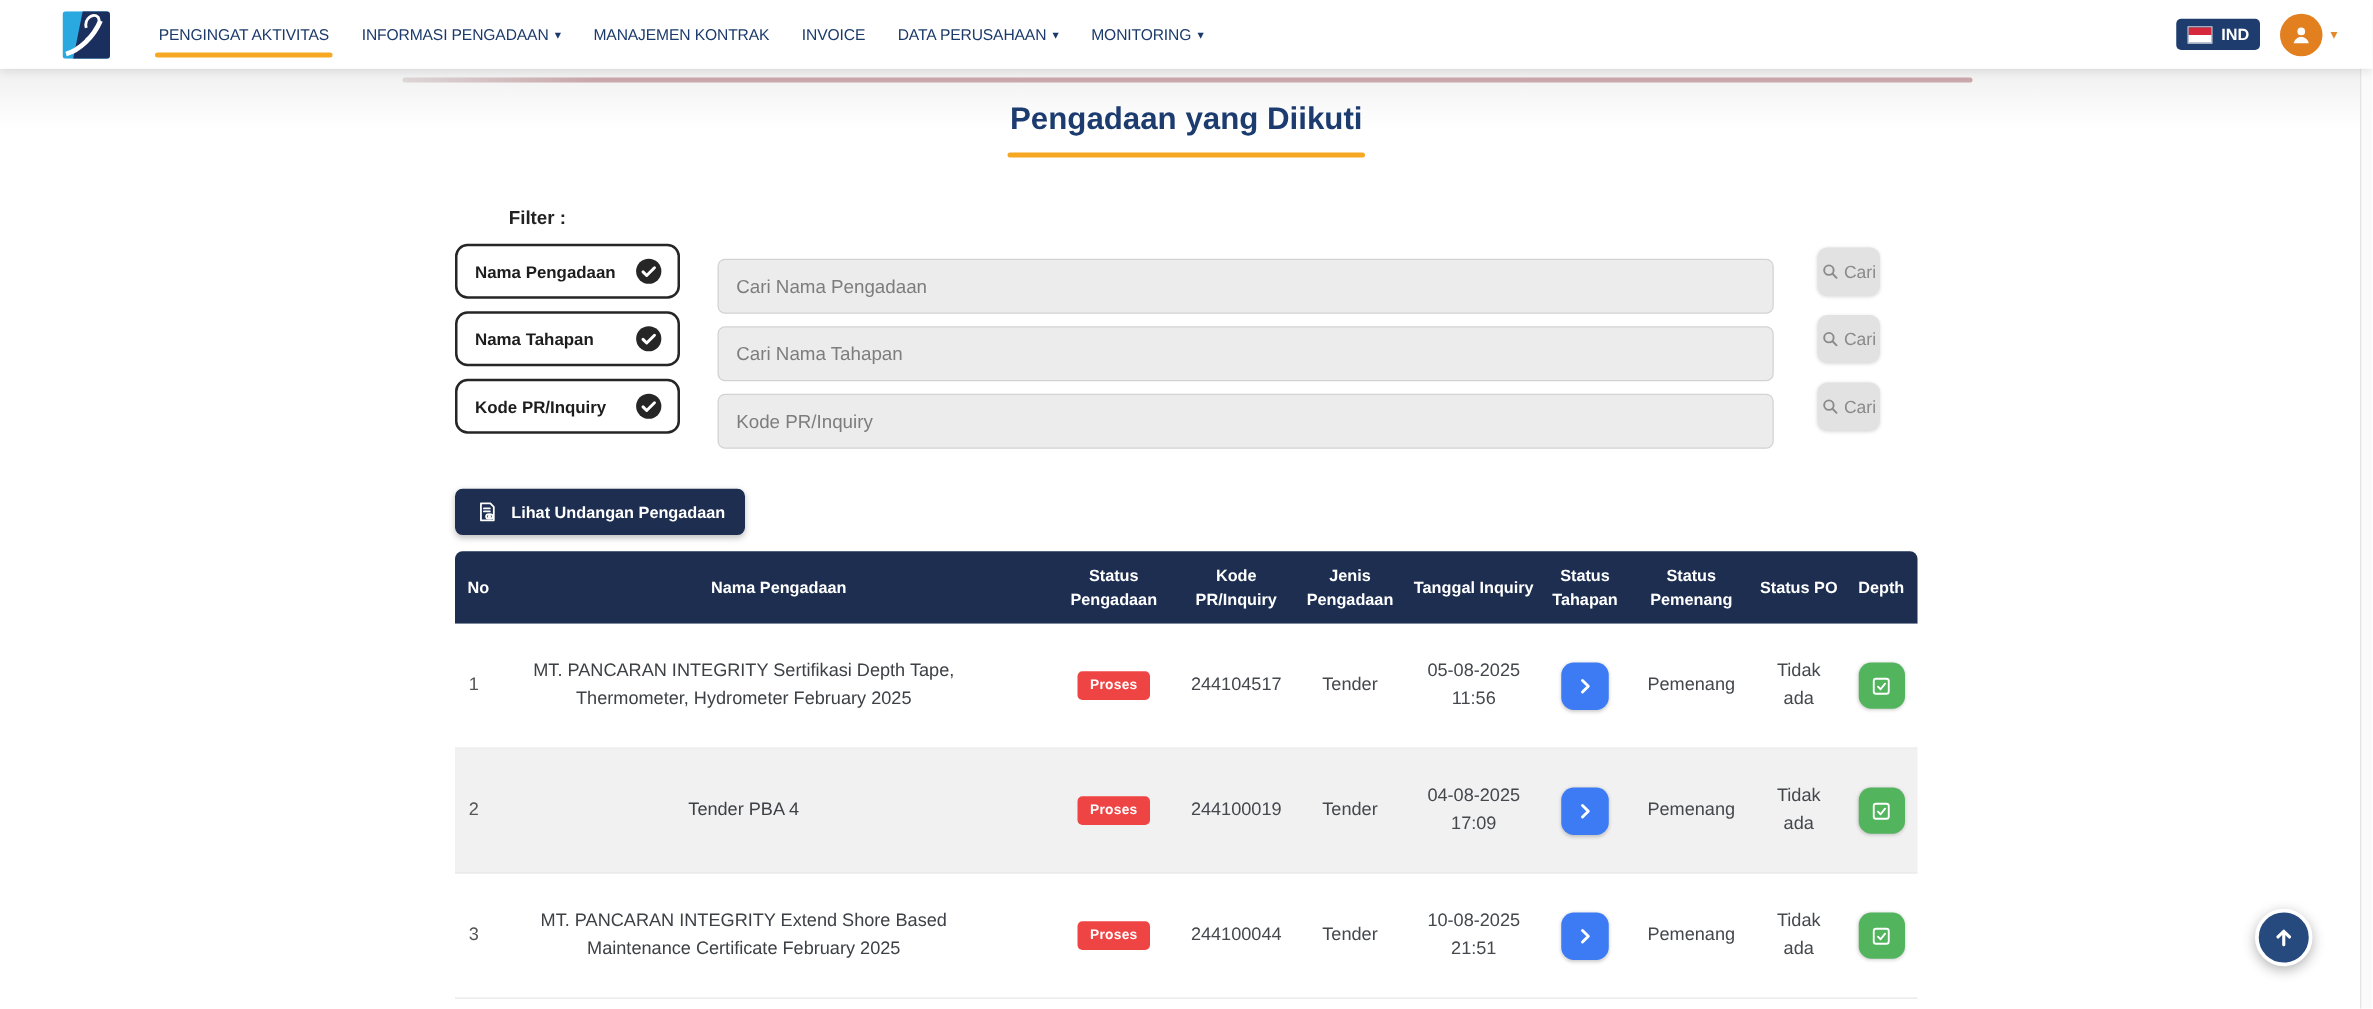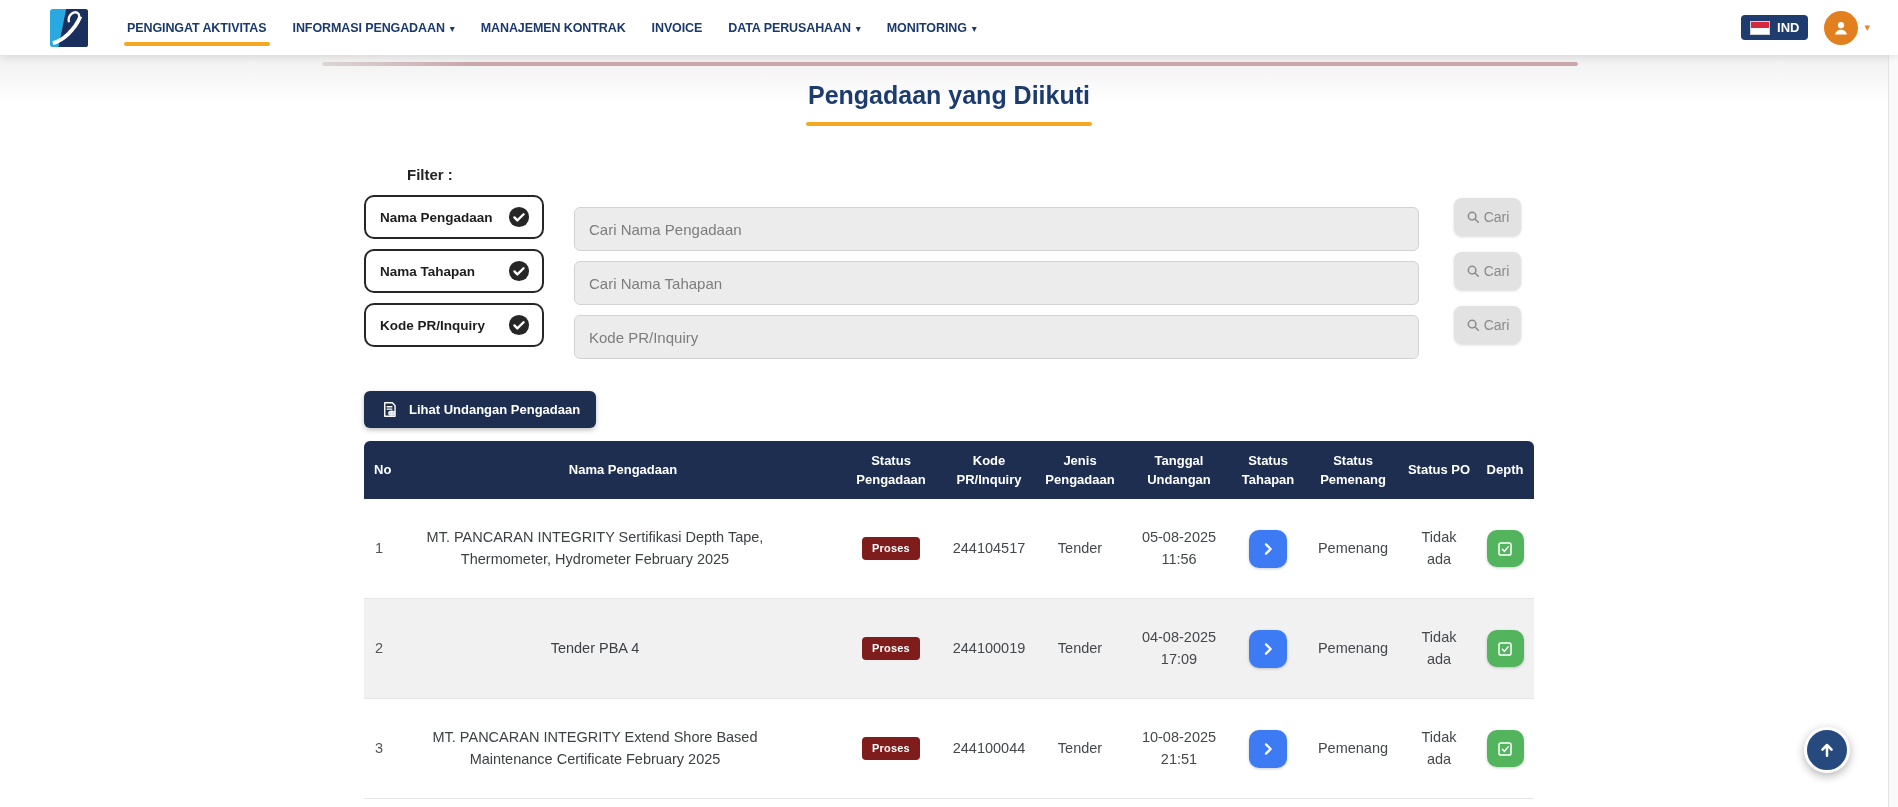--- a/index.html
+++ b/index.html
@@ -8,21 +8,21 @@
   body { position:relative; }
 
   
   .topbar { position:relative; z-index:5; height:55px; background:#fff;
     display:flex; align-items:center; padding:0 28px 0 50px;
     box-shadow:0 2px 8px rgba(0,0,0,.10); }
   .logo { width:38px; height:38px; flex:0 0 auto; }
   .nav { display:flex; align-items:stretch; height:55px; margin-left:26px; }
   .nav-item { position:relative; display:flex; align-items:center; gap:5px;
     padding:0 13px; cursor:pointer; text-decoration:none;
-    color:#1b3a6b; font-size:12.5px; font-weight:bold; letter-spacing:-.1px; white-space:nowrap; }
+    color:#1b3a6b; font-size:12.5px; font-weight:normal; letter-spacing:-.1px; white-space:nowrap; }
   .nav-item .caret { font-size:10px; margin-top:1px; }
   .nav-item.active::after { content:""; position:absolute; left:10px; right:10px; bottom:9px;
     height:4px; border-radius:2px; background:#f7a823; }
   .topbar-right { margin-left:auto; display:flex; align-items:center; gap:16px; }
   .lang-badge { display:flex; align-items:center; gap:7px; background:#1e3c6e; border-radius:4px;
     padding:5px 9px; cursor:pointer; }
   .flag { width:20px; height:14px; border:1px solid #cfd4da; display:flex; flex-direction:column; }
   .flag .red { flex:1; background:#d6293e; } .flag .white { flex:1; background:#fff; }
   .lang-label { color:#fff; font-weight:bold; font-size:13px; }
   .avatar-wrap { display:flex; align-items:center; gap:6px; cursor:pointer; }
@@ -47,21 +47,21 @@
   .filter-rows { margin-top:12px; display:flex; flex-direction:column; gap:10px; }
   .filter-row { position:relative; height:44px; }
   .filter-pill { position:absolute; left:0; top:0; width:180px; height:44px; background:#fff;
     border:2px solid #262626; border-radius:10px; display:flex; align-items:center;
     justify-content:space-between; padding:0 12px 0 14px; cursor:pointer; }
   .filter-pill .pill-label { font-size:13.5px; font-weight:bold; color:#1d1d1d; white-space:nowrap; }
   .filter-input { position:absolute; left:210px; top:12px; width:845px; height:44px;
     background:#ececec; border:1px solid #d2d2d2; border-radius:6px; padding:0 14px;
     font-size:15px; color:#333; font-family:inherit; }
   .filter-input::placeholder { color:#7d7d7d; opacity:1; }
-  .search-btn { position:absolute; left:1090px; top:3px; width:67px; height:38px;
+  .search-btn { position:absolute; left:1090px; top:3px; width:50px; height:38px;
     background:#e2e2e2; border:none; border-radius:8px; display:flex; align-items:center;
     justify-content:center; gap:4px; color:#8a8a8a; font-size:14px; font-family:inherit;
     box-shadow:0 1px 3px rgba(0,0,0,.15); cursor:not-allowed; }
 
   .invite-btn { margin-top:44px; height:37px; background:#1d2e50; color:#fff; border:none;
     border-radius:6px; display:inline-flex; align-items:center; gap:10px; padding:16px 16px;
     font-size:13px; font-weight:bold; font-family:inherit; cursor:pointer;
     box-shadow:0 2px 5px rgba(0,0,0,.25); }
 
   
@@ -71,21 +71,21 @@
     align-items:center; }
   .thead { background:#1d2e50; color:#fff; height:58px; border-radius:6px 6px 0 0;
     font-size:13px; font-weight:bold; line-height:1.5; }
   .th { text-align:center; padding:0 4px; }
   .th.left { text-align:left; padding-left:10px; }
   .trow { height:100px; background:#fff; border-bottom:1px solid #e6e6e6; font-size:14.5px; color:#44484d; }
   .tbody .trow:nth-child(even) { background:#f1f1f2; }
   .td { text-align:center; padding:0 4px; line-height:1.45; }
   .td.no { text-align:left; padding-left:11px; color:#555; }
   .td.nama { text-align:center; padding:0 56px 0 0; color:#3d4145; }
-  .badge-proses { display:inline-block; background:#7f1d1d; color:#fff; font-size:11px;
+  .badge-proses { display:inline-block; background:#ef4444; color:#fff; font-size:11px;
     font-weight:bold; padding:4px 10px; border-radius:4px; letter-spacing:.2px; }
   .btn-stage { width:38px; height:38px; border:none; border-radius:10px; background:#3d7bf5;
     display:inline-flex; align-items:center; justify-content:center; cursor:pointer;
     box-shadow:0 1px 3px rgba(0,0,0,.2); }
   .btn-action { width:37px; height:37px; border:none; border-radius:10px; background:#53b45e;
     display:inline-flex; align-items:center; justify-content:center; cursor:pointer;
     box-shadow:0 1px 3px rgba(0,0,0,.2); }
   .po-text { display:inline-block; width:46px; }
   .tgl span { display:block; }
 
@@ -238,21 +238,21 @@
   </button>
 
   
   <div class="table">
     <div class="thead">
       <div class="th left">No</div>
       <div class="th">Nama Pengadaan</div>
       <div class="th">Status Pengadaan</div>
       <div class="th">Kode PR/Inquiry</div>
       <div class="th">Jenis Pengadaan</div>
-      <div class="th">Tanggal Undangan</div>
+      <div class="th">Tanggal Inquiry</div>
       <div class="th">Status Tahapan</div>
       <div class="th">Status Pemenang</div>
       <div class="th">Status PO</div>
       <div class="th">Depth</div>
     </div>
     <div class="tbody">
 
         <div class="trow">
           <div class="td no">1</div>
           <div class="td nama">MT. PANCARAN INTEGRITY Sertifikasi Depth Tape, Thermometer, Hydrometer February 2025</div>

